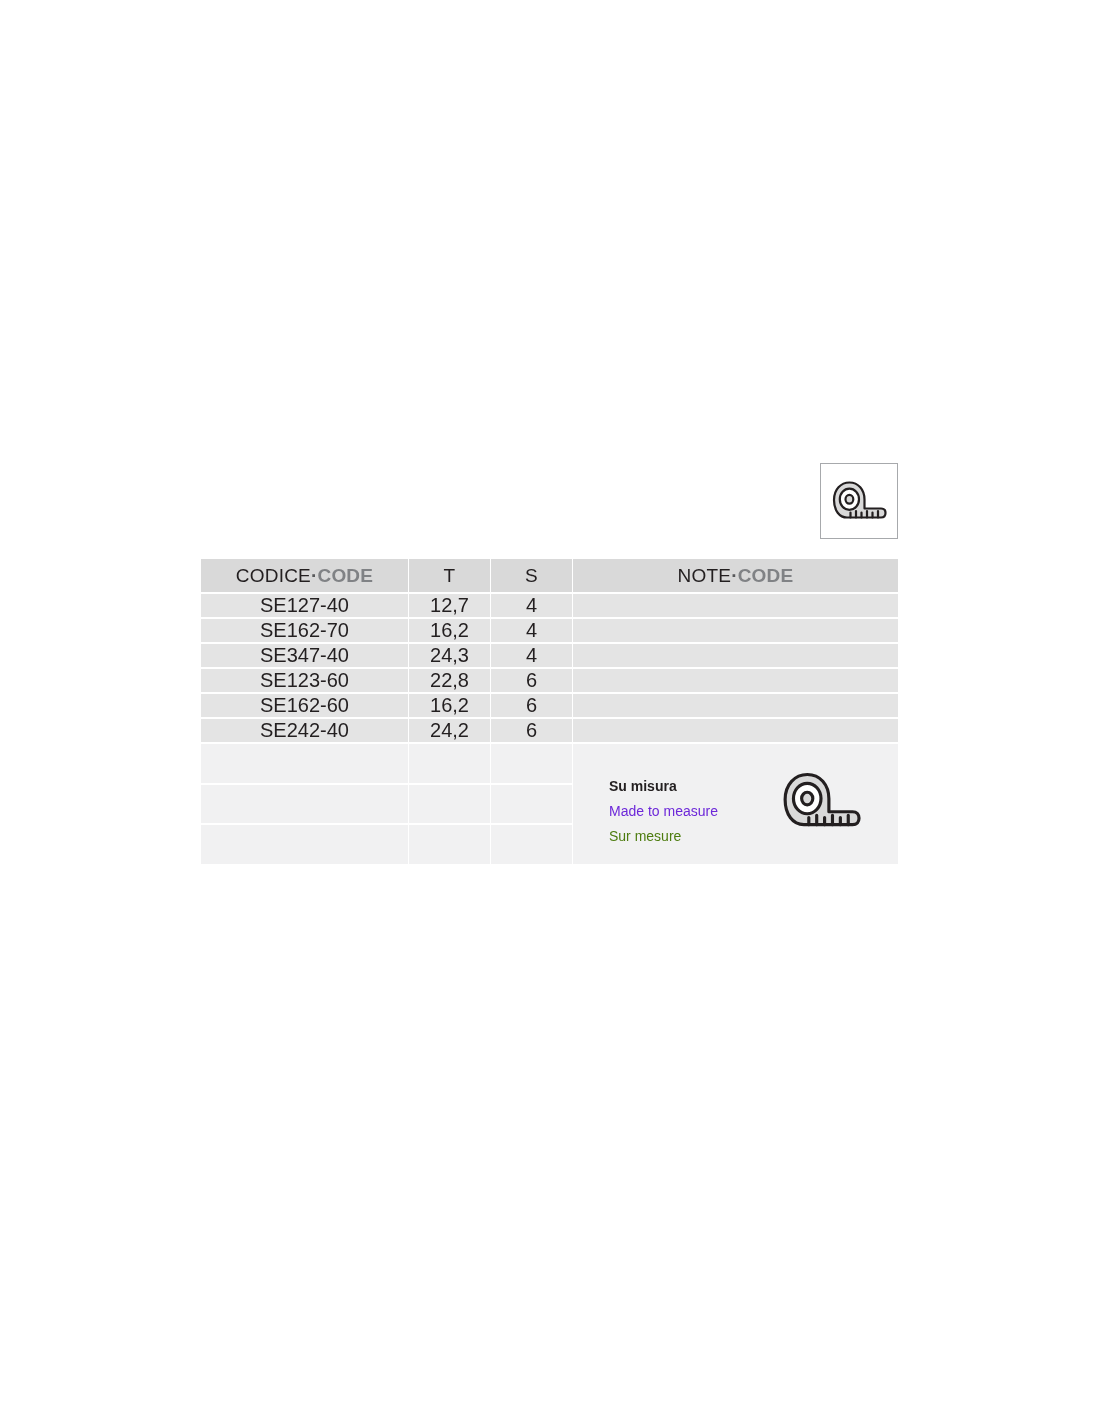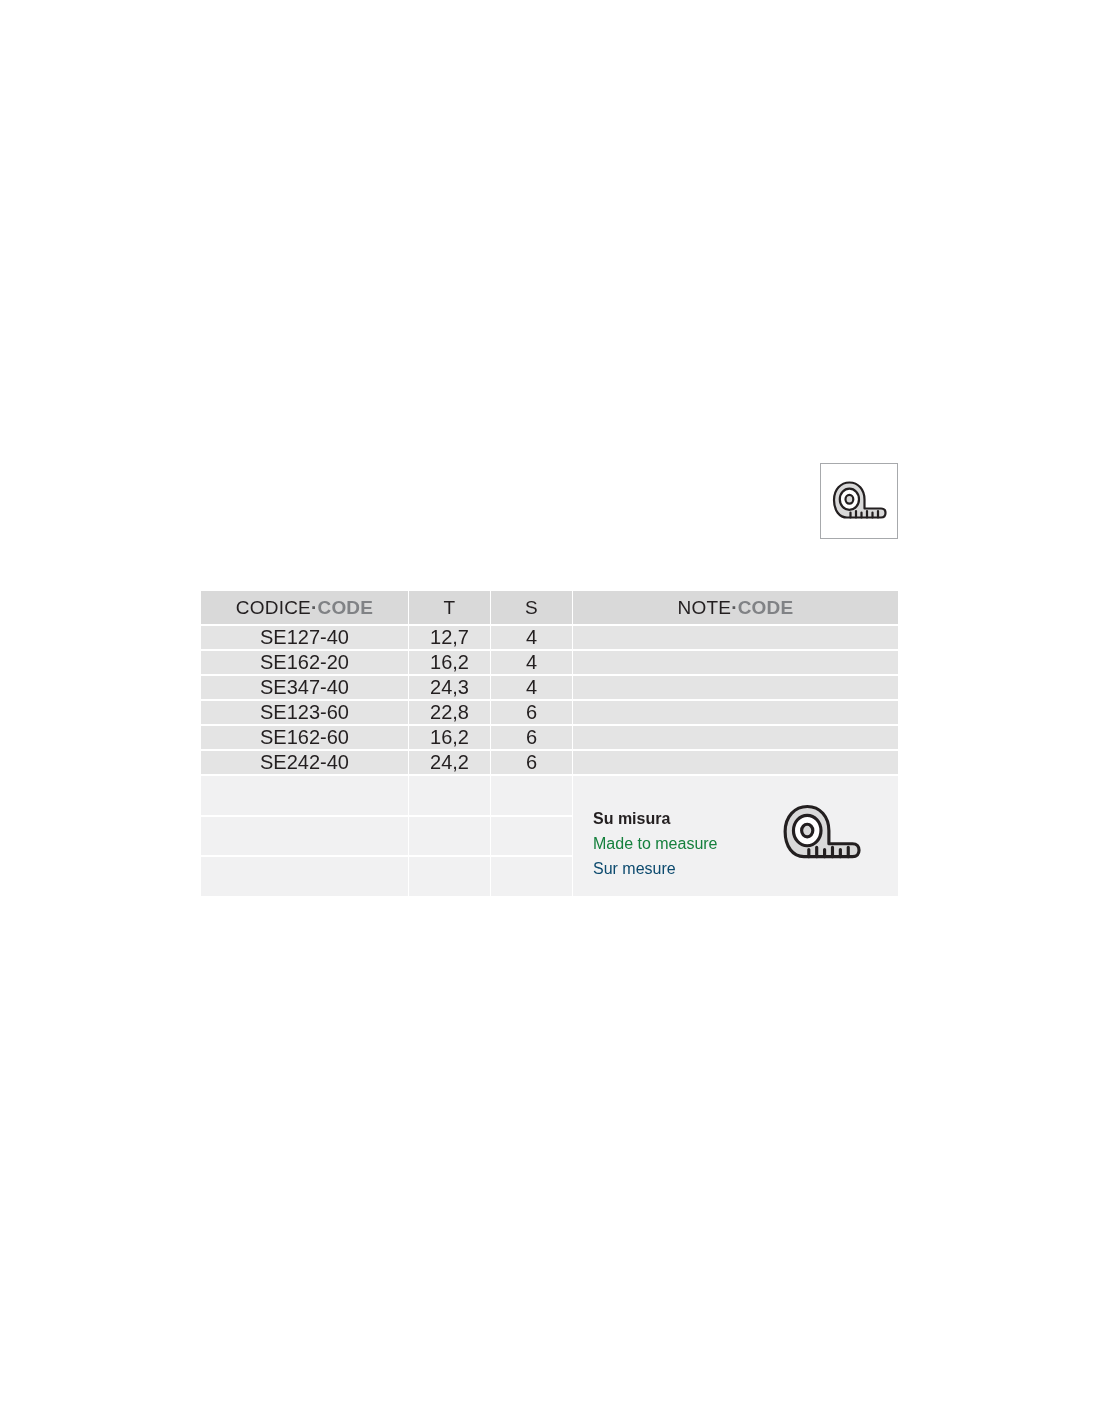--- a/index.html
+++ b/index.html
@@ -39,21 +39,20 @@
     position: absolute;
     left: 200px;
     top: 557px;
     width: 698px;
   }
   table.spec {
     border-collapse: separate;
     border-spacing: 1px 2px;
     width: 698px;
     table-layout: fixed;
-    margin-top: 32px;
   }
   table.spec th,
   table.spec td {
     padding: 0;
     margin: 0;
     font-weight: normal;
   }
 
   col.c-code { width: 207px; }
   col.c-t    { width: 81px; }
@@ -98,28 +97,28 @@
     text-align: left;
     position: relative;
     height: 120px;
   }
   .note-inner {
     position: relative;
     height: 120px;
   }
   .note-text {
     position: absolute;
-    left: 20px;
+    left: 36px;
     top: 30px;
     line-height: 25px;
-    font-size: 16px;
+    font-size: 14px;
   }
   .note-text .l1 { font-weight: bold; color: #231f20; display: block; }
-  .note-text .l2 { color: #15803d; display: block; }
-  .note-text .l3 { color: #0c4a6e; display: block; }
+  .note-text .l2 { color: #6d28d9; display: block; }
+  .note-text .l3 { color: #4d7c0f; display: block; }
   .note-icon {
     position: absolute;
     left: 200px;
     top: 24px;
   }
 </style>
 </head>
 <body>
 
 <div class="legend-badge">
@@ -156,21 +155,21 @@
       </tr>
     </thead>
     <tbody>
       <tr>
         <td>SE127-40</td>
         <td>12,7</td>
         <td>4</td>
         <td></td>
       </tr>
       <tr>
-        <td>SE162-20</td>
+        <td>SE162-70</td>
         <td>16,2</td>
         <td>4</td>
         <td></td>
       </tr>
       <tr>
         <td>SE347-40</td>
         <td>24,3</td>
         <td>4</td>
         <td></td>
       </tr>

